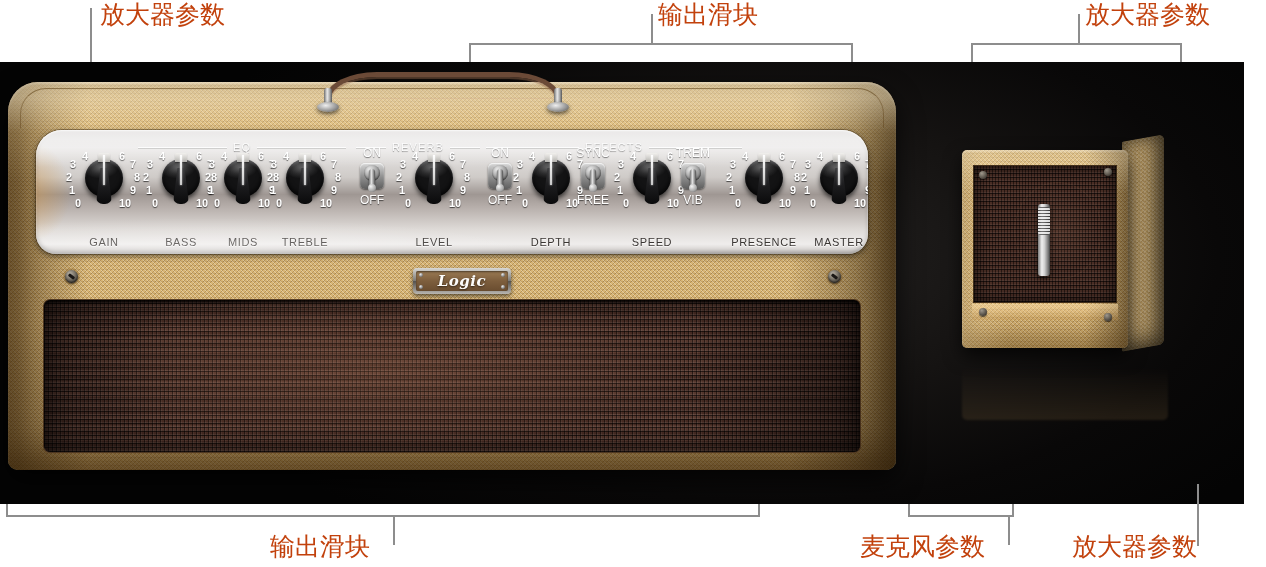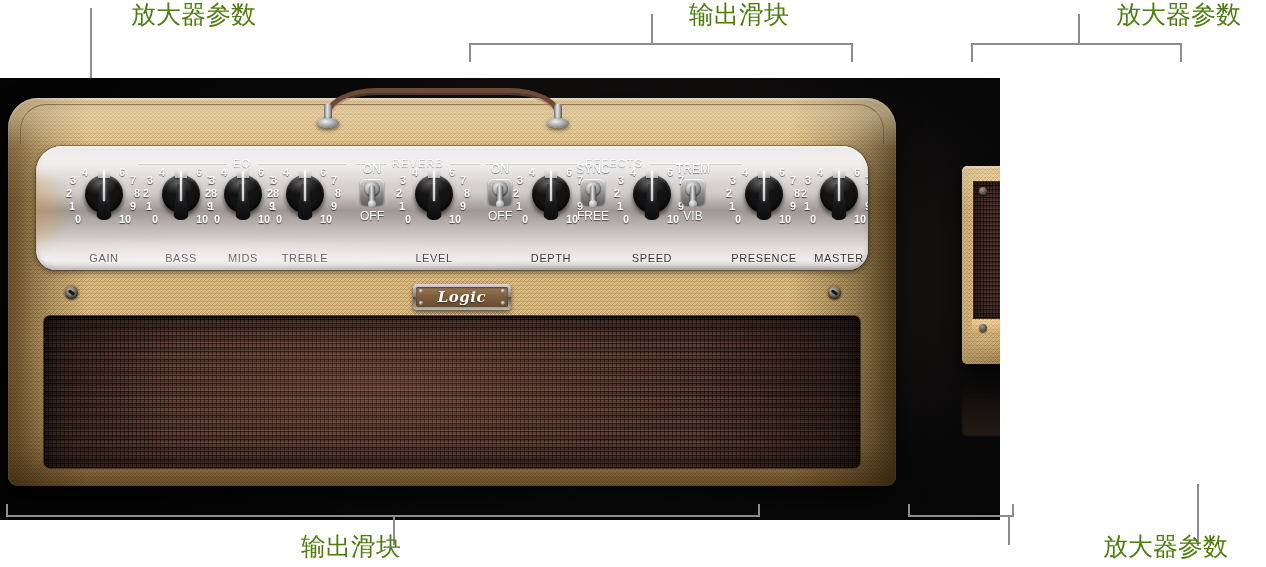--- a/index.html
+++ b/index.html
@@ -10,34 +10,33 @@
     overflow: hidden;
   }
 
   #root { position: relative; width: 1266px; height: 567px; background: #fff; }
 
   
   .anno-label {
     position: absolute;
     font-family: Liberation Sans, sans-serif;
     font-size: 25px;
-    color: #4d7c0f;
+    color: #c2410c;
     white-space: nowrap;
     line-height: 1;
-    margin-left: 31px;
   }
   .anno-line { position: absolute; background: #8d8d8d; }
   .anno-vline { width: 2px; }
   .anno-hline { height: 2px; }
 
   
   #plugin {
     position: absolute;
-    left: 0; top: 78px;
-    width: 1000px; height: 442px;
+    left: 0; top: 62px;
+    width: 1244px; height: 442px;
     overflow: hidden;
   }
 
   
   #plugin-bg {
     position: absolute; inset: 0;
     background:
       radial-gradient(ellipse 620px 340px at 62% 44%, #242221 0%, #151312 42%, #090808 72%, #040404 100%),
       #050505;
   }
@@ -688,17 +687,18 @@
   <div class="anno-line anno-hline" style="left:6px; top:515px; width:754px;"></div>
   <div class="anno-line anno-vline" style="left:6px; top:504px; height:12px;"></div>
   <div class="anno-line anno-vline" style="left:758px; top:504px; height:12px;"></div>
   <div class="anno-line anno-vline" style="left:393px; top:515px; height:30px;"></div>
   <div class="anno-label" style="left:270px; top:534px;">输出滑块</div>
 
   <div class="anno-line anno-hline" style="left:908px; top:515px; width:106px;"></div>
   <div class="anno-line anno-vline" style="left:908px; top:504px; height:12px;"></div>
   <div class="anno-line anno-vline" style="left:1012px; top:504px; height:12px;"></div>
   <div class="anno-line anno-vline" style="left:1008px; top:515px; height:30px;"></div>
+  <div class="anno-label" style="left:860px; top:534px;">麦克风参数</div>
 
   <div class="anno-line anno-vline" style="left:1197px; top:484px; height:62px;"></div>
   <div class="anno-label" style="left:1072px; top:534px;">放大器参数</div>
 
 </div>
 
 </body></html>

